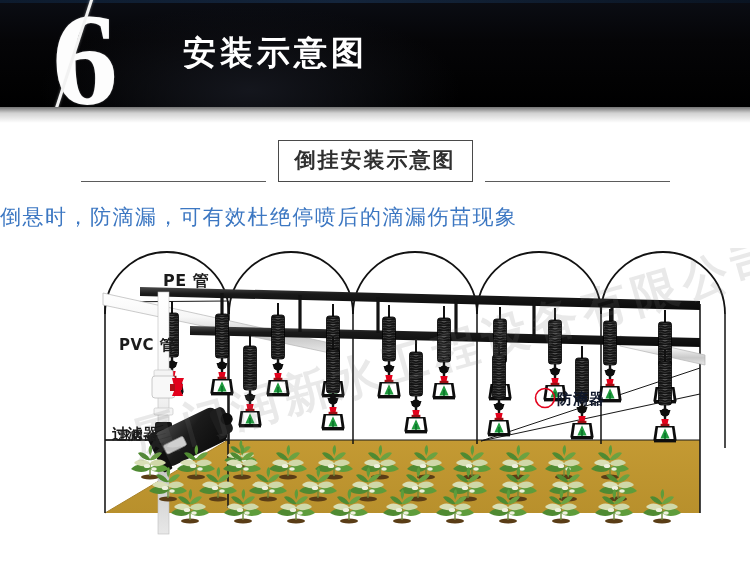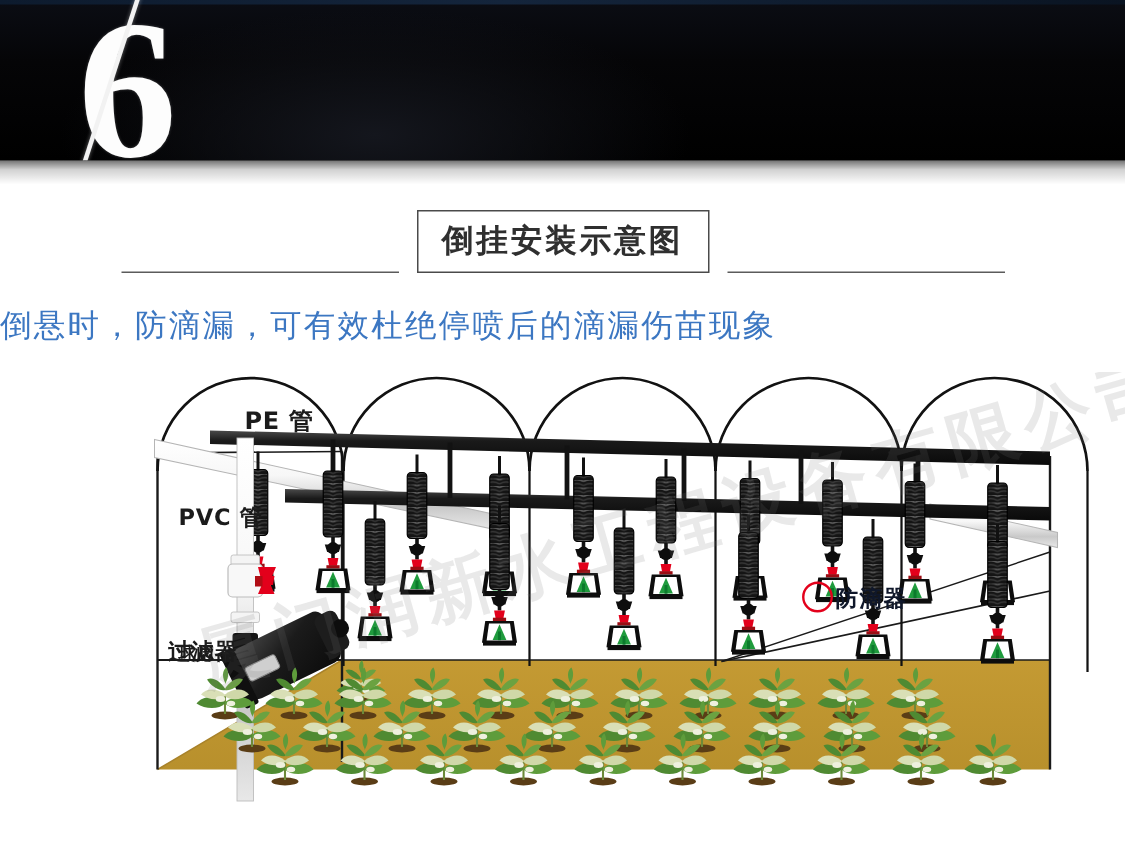--- a/index.html
+++ b/index.html
@@ -105,20 +105,21 @@
   }
 </style>
 </head>
 <body>
 
 <div class="banner">
   <div class="banner-grad"></div>
   <div class="banner-topline"></div>
   <div class="big-num">6</div>
   <div class="slash"></div>
+  <div class="title-cn">安装示意图</div>
 </div>
 <div class="banner-shadow"></div>
 
 <div class="sec-wrap">
   <div class="sec-rule left"></div>
   <div class="sec-box">倒挂安装示意图</div>
   <div class="sec-rule right"></div>
 </div>
 
 <div class="subtitle">倒悬时，防滴漏，可有效杜绝停喷后的滴漏伤苗现象</div>

